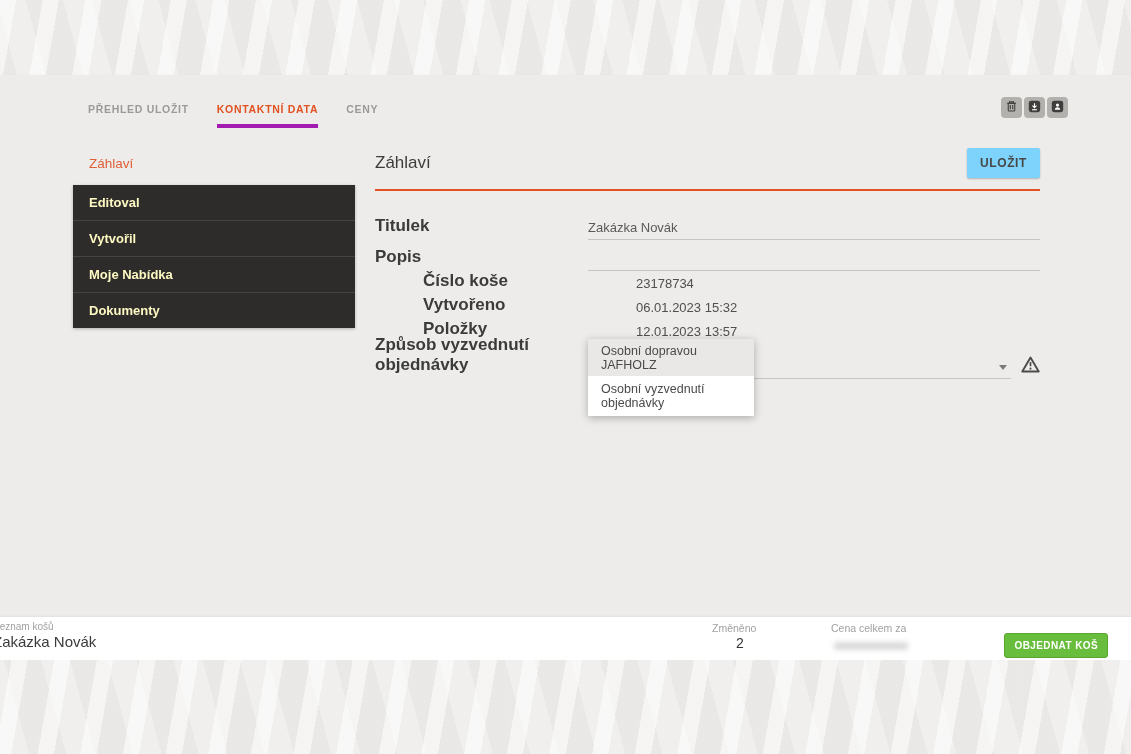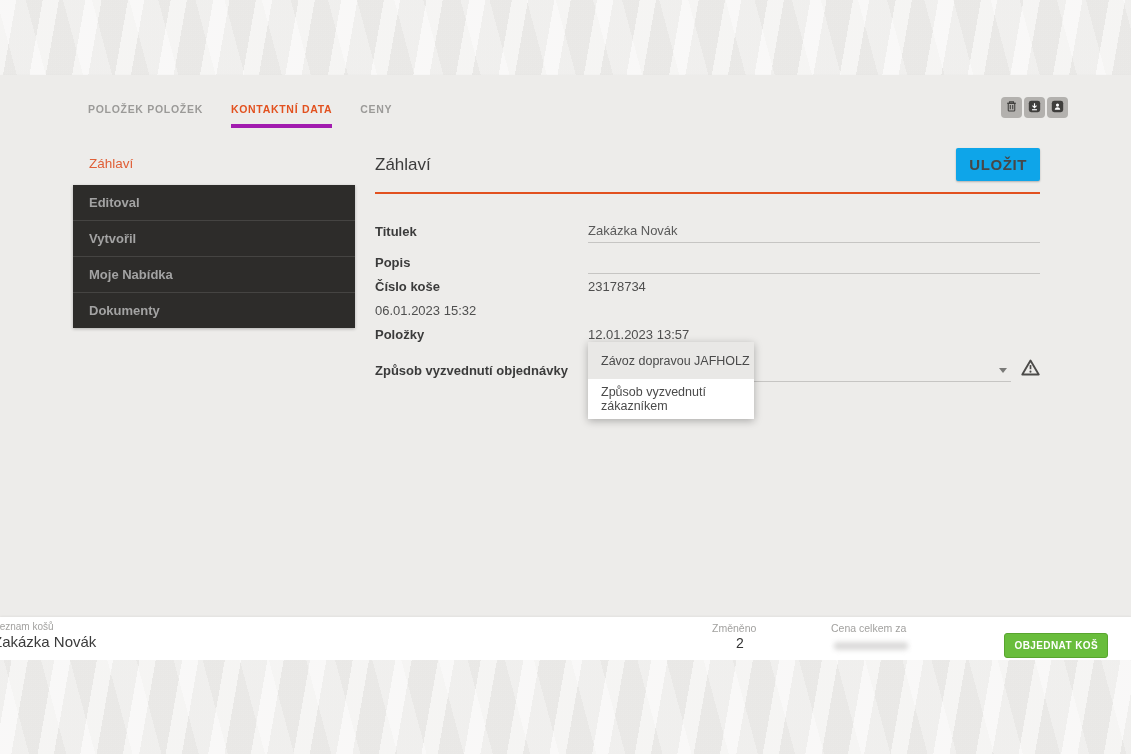--- a/index.html
+++ b/index.html
@@ -19,34 +19,34 @@
   .tabs{position:absolute;left:88px;top:28px;display:flex;gap:28px;}
   .tab{font-size:10.5px;font-weight:bold;letter-spacing:.7px;color:#9b9a98;padding-bottom:9px;cursor:pointer;}
   .tab.active{color:#e2511f;border-bottom:4px solid #a21caf;}
   
   .icon-btns{position:absolute;right:63px;top:22px;display:flex;gap:2px;}
   .icon-btn{width:21px;height:21px;background:#b3b1ae;border-radius:4px;display:flex;align-items:center;justify-content:center;cursor:pointer;}
   
   .sidebar{position:absolute;left:73px;top:73px;width:282px;}
   .side-active{color:#e06038;font-size:13.5px;padding:8px 16px 14px 16px;cursor:pointer;}
   .side-dark{background:#2d2c2a;box-shadow:0 1px 3px rgba(0,0,0,.25);}
-  .side-item{height:35px;line-height:35px;padding-left:16px;color:#a3a3a3;font-size:13px;font-weight:bold;border-top:1px solid #454442;cursor:pointer;}
+  .side-item{height:35px;line-height:35px;padding-left:16px;color:#fef9c3;font-size:13px;font-weight:bold;border-top:1px solid #454442;cursor:pointer;}
   .side-item:first-child{border-top:none;}
   
   .content{position:absolute;left:375px;top:73px;width:665px;}
   .content-header{display:flex;justify-content:space-between;align-items:center;padding-bottom:11px;border-bottom:2px solid #e2511f;}
   .content-title{font-size:17px;color:#3c3c3c;}
-  .save-btn{background:#0ea5e9;border:none;border-radius:2px;box-shadow:0 1px 2px rgba(0,0,0,.25);
-    padding:8px 13px;font-family:inherit;font-size:15px;font-weight:bold;letter-spacing:.6px;color:#474747;cursor:pointer;}
+  .save-btn{background:#7dd3fc;border:none;border-radius:2px;box-shadow:0 1px 2px rgba(0,0,0,.25);
+    padding:8px 13px;font-family:inherit;font-size:12px;font-weight:bold;letter-spacing:.6px;color:#474747;cursor:pointer;}
   .form{margin-top:18px;position:relative;}
   .frow{display:flex;align-items:flex-end;position:relative;}
   .frow.input-row{height:31px;}
-  .frow.static-row{height:24px;}
+  .frow.static-row{height:24px;margin-left:48px;}
   .frow.select-row{height:36px;}
-  .flabel{width:213px;font-size:13px;font-weight:bold;color:#3b3b3b;padding-bottom:4px;flex:none;}
+  .flabel{width:213px;font-size:17px;font-weight:bold;color:#3b3b3b;padding-bottom:4px;flex:none;}
   .finput{flex:1;background:transparent;border:none;border-bottom:1px solid #c6c5c3;
     font-family:inherit;font-size:13px;color:#5a5a5a;padding:0 0 4px 0;outline:none;}
   .fvalue{font-size:13px;color:#4f4f4f;padding-bottom:4px;}
   .select-field{width:424px;border-bottom:1px solid #c6c5c3;height:24px;position:relative;cursor:pointer;}
   .caret{position:absolute;right:4px;bottom:8px;width:0;height:0;
     border-left:4.5px solid transparent;border-right:4.5px solid transparent;border-top:5px solid #7a7a78;}
   .warn{margin:0 0 2px 10px;flex:none;cursor:default;}
   
   .dropdown{position:absolute;left:213px;top:-4px;width:166px;background:#ffffff;z-index:9;
     box-shadow:0 2px 8px rgba(0,0,0,.28);}
@@ -66,21 +66,21 @@
   .order-btn{position:absolute;right:23px;top:16px;height:25px;background:#69bd3c;border:1px solid #59a52f;
     border-radius:3px;color:#ffffff;font-family:inherit;font-size:10px;font-weight:bold;letter-spacing:.4px;
     padding:0 9px;cursor:pointer;margin-left:12px;}
 </style>
 </head>
 <body>
 
 <div class="main-card">
 
   <div class="tabs">
-    <div class="tab">POLOŽEK POLOŽEK</div>
+    <div class="tab">PŘEHLED ULOŽIT</div>
     <div class="tab active">KONTAKTNÍ DATA</div>
     <div class="tab">CENY</div>
   </div>
 
   <div class="icon-btns">
     <div class="icon-btn">
       <span>
         <svg viewBox="0 0 16 16" width="13" height="13">
             <g fill="none" stroke="#3f3e3c" stroke-width="1.3">
               <path d="M2.5 4h11"></path>
@@ -138,20 +138,21 @@
         <div class="flabel">Popis</div>
         <input class="finput" type="text" value="" style="">
       </div>
 
       <div class="frow static-row">
         <div class="flabel">Číslo koše</div>
         <div class="fvalue">23178734</div>
       </div>
 
       <div class="frow static-row">
+        <div class="flabel">Vytvořeno</div>
         <div class="fvalue">06.01.2023 15:32</div>
       </div>
 
       <div class="frow static-row">
         <div class="flabel">Položky</div>
         <div class="fvalue">12.01.2023 13:57</div>
       </div>
 
       <div class="frow select-row">
         <div class="flabel">Způsob vyzvednutí objednávky</div>
@@ -160,22 +161,22 @@
         </div>
         <span class="warn">
           <svg viewBox="0 0 20 18" width="19" height="17">
               <path d="M10 1.6 18.7 16.4H1.3Z" fill="none" stroke="#4c4b49" stroke-width="2" stroke-linejoin="round"></path>
               <path d="M10 6.4v4.4" stroke="#4c4b49" stroke-width="1.8"></path>
               <circle cx="10" cy="13.4" r="1.1" fill="#4c4b49"></circle>
             </svg>
         </span>
 
         <div class="dropdown">
-          <div class="dd-option hl">Závoz dopravou JAFHOLZ</div>
-          <div class="dd-option plain">Způsob vyzvednutí zákazníkem</div>
+          <div class="dd-option hl">Osobní dopravou JAFHOLZ</div>
+          <div class="dd-option plain">Osobní vyzvednutí objednávky</div>
         </div>
       </div>
 
     </div>
   </section>
 </div>
 
 <div class="bottom-bar">
   <div class="bb-context">Seznam košů</div>
   <div class="bb-title">Zakázka Novák</div>

